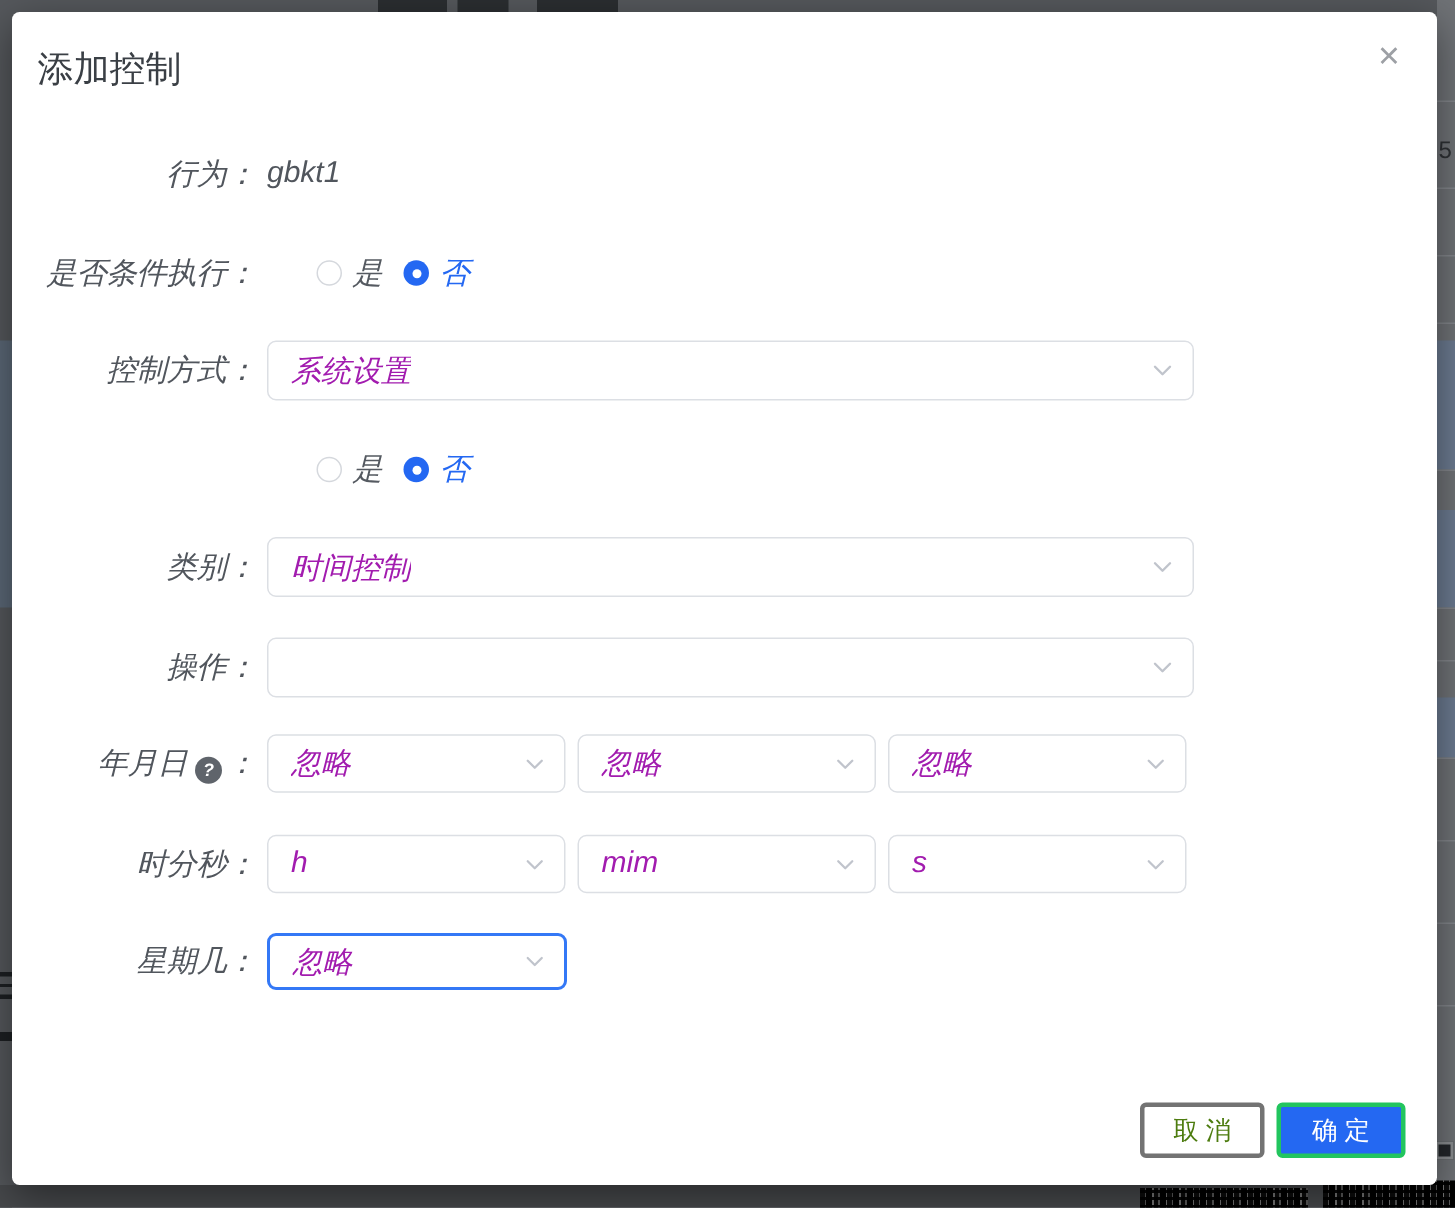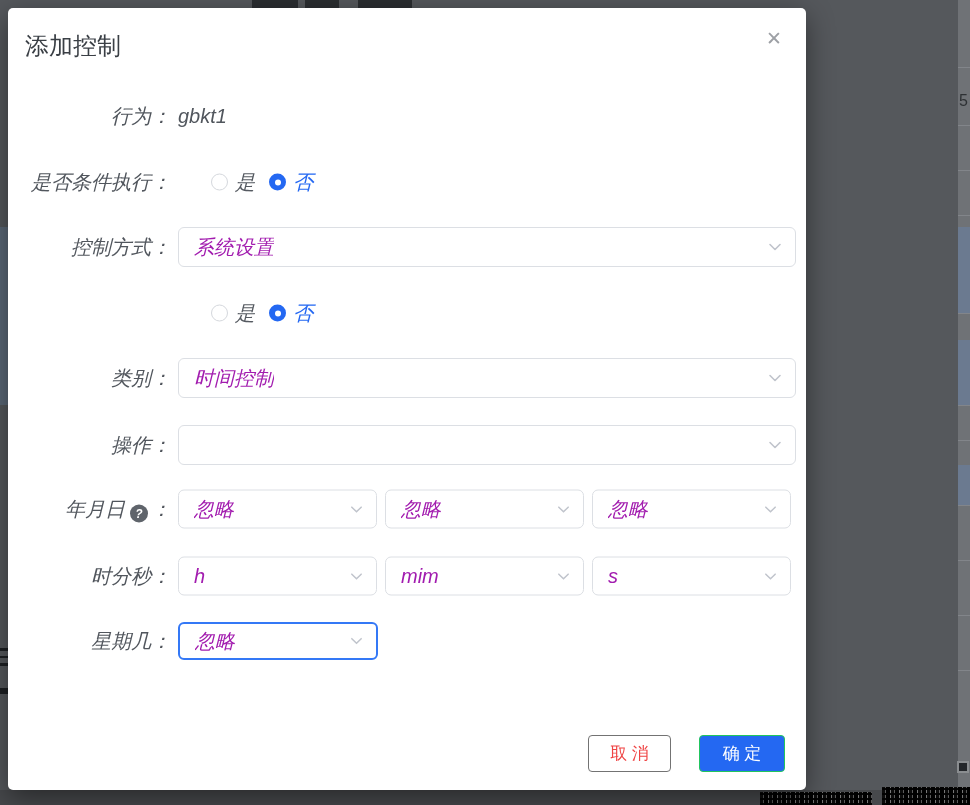--- a/index.html
+++ b/index.html
@@ -20,21 +20,21 @@
     background:#23262a; border:2px solid #8a8d90; }
   .noise { position:absolute; background:
       repeating-linear-gradient(90deg,#0b0b0b 0 3px,#5a5a5a 3px 4px,#000 4px 8px,#767676 8px 9px),
       repeating-linear-gradient(0deg,#111 0 2px,transparent 2px 5px);
     background-blend-mode:multiply; }
   .noiseA { left:760px; top:792px; width:112px; height:13px; }
   .noiseB { left:882px; top:787px; width:88px; height:18px; }
   .bg-left .mark { position:absolute; left:0; width:8px; background:#1d2023; }
 
   
-  .modal { position:absolute; left:8px; top:8px; width:798px; height:782px;
+  .modal { position:absolute; left:8px; top:8px; width:950px; height:782px;
     background:#ffffff; border-radius:5px; box-shadow:0 8px 28px rgba(0,0,0,.45); }
   .modal-title { position:absolute; left:17px; top:22px; font-size:24px; color:#3a3f45; }
   .close-btn { position:absolute; right:18px; top:16px; width:28px; height:28px;
     display:flex; align-items:center; justify-content:center;
     color:#9da0a5; font-size:19px; cursor:pointer; }
 
   
   .row { position:absolute; left:16px; width:100%; height:40px;font-style:italic; }
   .row .label { position:absolute; left:0; top:50%; transform:translateY(-50%);
     width:147px; text-align:right; font-size:20px; color:#51565d; white-space:nowrap; }
@@ -67,23 +67,23 @@
     display:flex; }
   .select.full   { width:618px; }
   .select.third  { width:199px; height:39px; }
   .select.third + .select.third { margin-left:8px; }
   .select.weekday { width:200px; height:38px; border:2px solid #3478f6; border-radius:6px; }
 
   
   .footer { position:absolute; right:21px; top:727px; display:flex; }
   .btn { height:37px; border-radius:4px; font-size:17px; display:flex;
     align-items:center; justify-content:center; cursor:pointer; white-space:nowrap; }
-  .btn-cancel { width:83px; background:#fff; border:1px solid #737373; color:#ef4444; }
-  .btn-confirm { width:86px; background:#2468f2; border:1px solid #22c55e;
-    color:#fff; margin-left:28px; }
+  .btn-cancel { width:83px; background:#fff; border:3px solid #737373; color:#4d7c0f; }
+  .btn-confirm { width:86px; background:#2468f2; border:3px solid #22c55e;
+    color:#fff; margin-left:8px; }
 </style>
 </head>
 <body>
 
 <div class="bg-strip bg-top">
   <div class="frag" style="left:252px;top:0;width:46px;height:8px"></div>
   <div class="frag" style="left:305px;top:0;width:34px;height:8px"></div>
   <div class="frag" style="left:358px;top:0;width:54px;height:8px"></div>
 </div>
 <div class="bg-strip bg-left">

